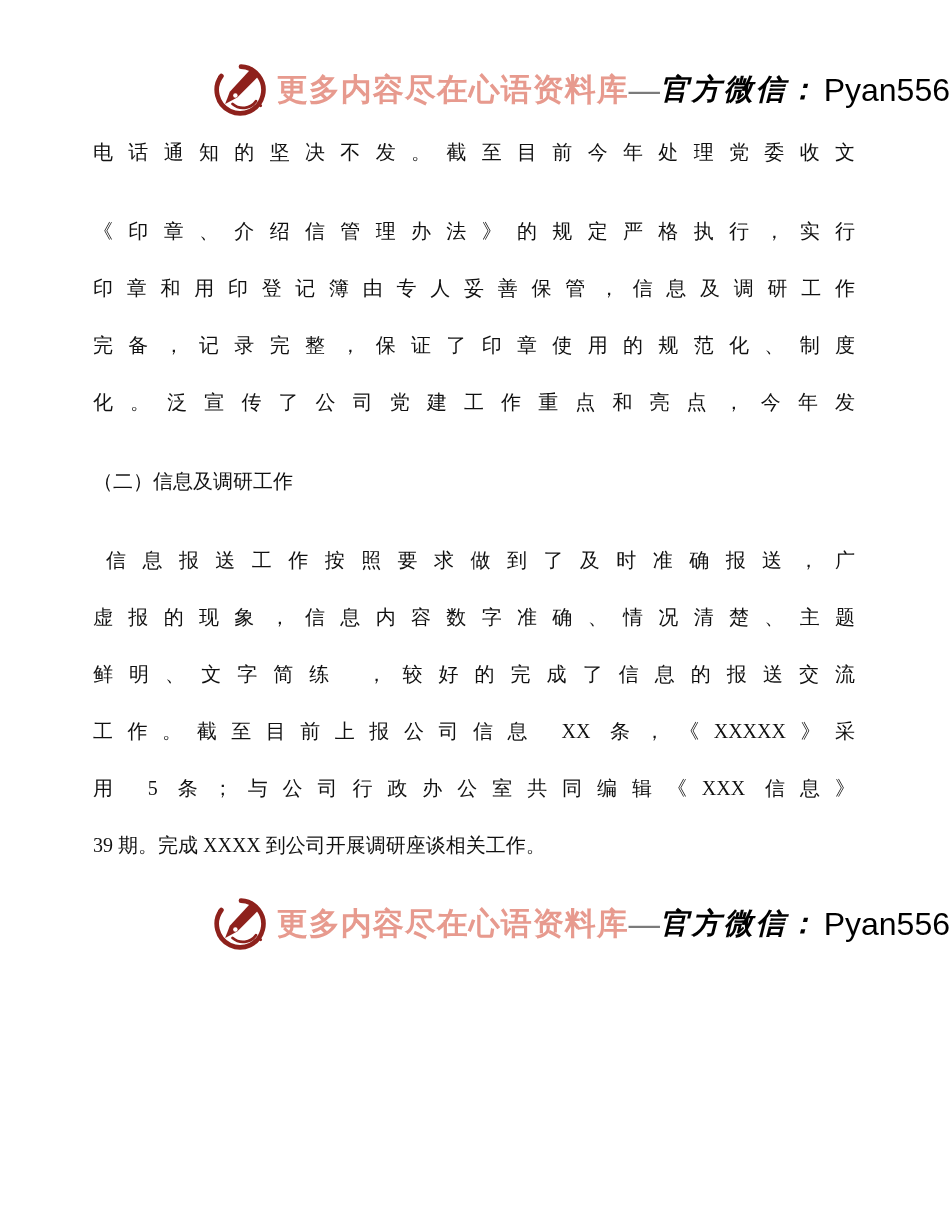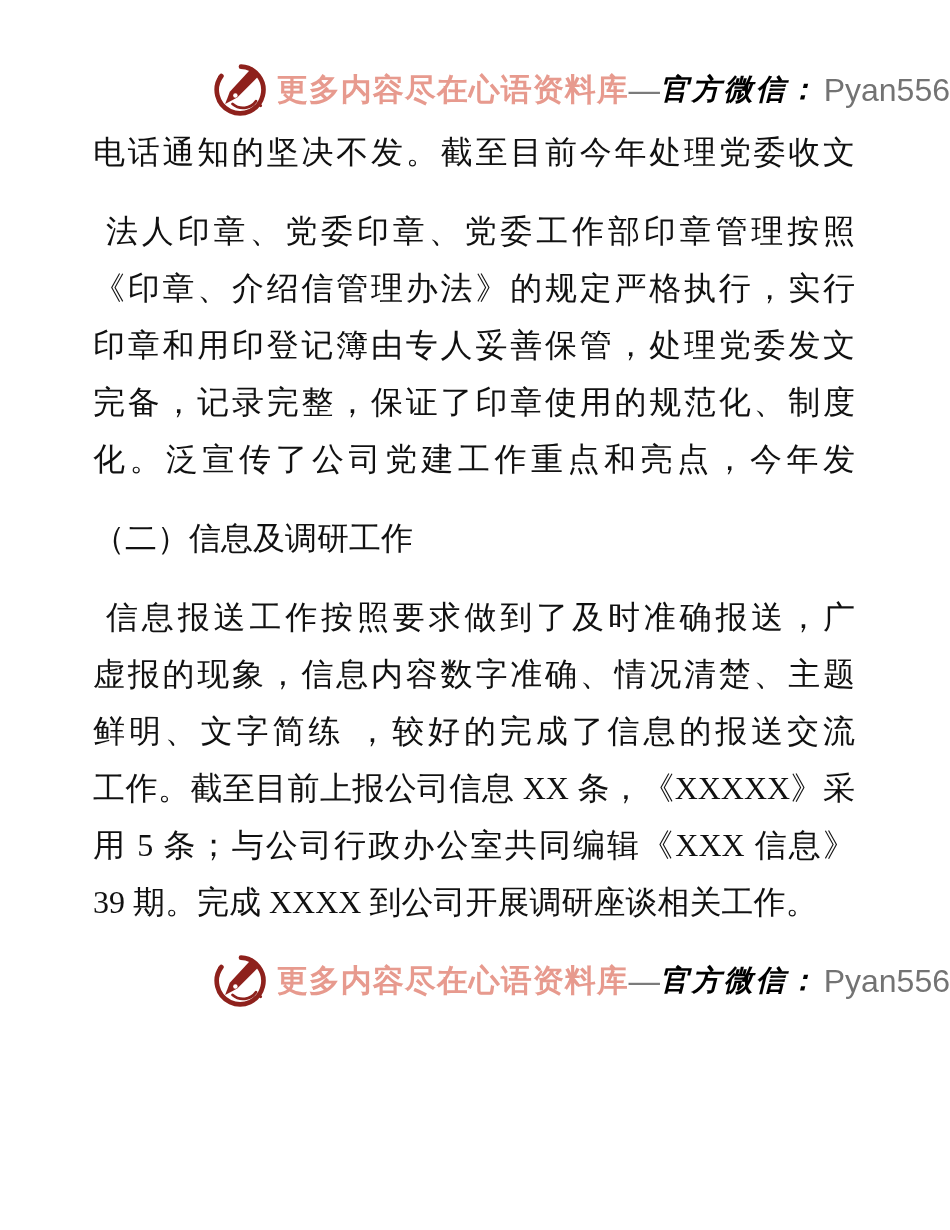--- a/index.html
+++ b/index.html
@@ -35,34 +35,34 @@
     font-weight: bold;
   }
   .wx-label {
     color: #000000;
     font-size: 29px;
     font-weight: bold;
     font-style: italic;
     letter-spacing: 3px;
   }
   .wx-id {
-    color: #737373;
+    color: #000000;
     font-size: 32px;
     font-family: "Liberation Sans", "DejaVu Sans", sans-serif;
     margin-left: 4px;
   }
   .content {
     width: 762px;
     margin: 6px 95px 0 93px;
     color: #111111;
   }
   .para { margin: 0 0 22px 0; }
   .para:last-child { margin-bottom: 0; }
   .line {
-    font-size: 32px;
+    font-size: 20px;
     line-height: 57px;
     height: 57px;
     white-space: pre-wrap;
     overflow: hidden;
   }
   .fill {
     text-align: justify;
     text-align-last: justify;
     text-justify: inter-character;
   }
@@ -89,23 +89,22 @@
     <span class="wx-id">Pyan556</span>
   </div>
 
   <div class="content">
 
     <div class="para">
       <div class="line fill">电话通知的坚决不发。截至目前今年处理党委收文</div>
     </div>
 
     <div class="para">
-      <div class="line fill indent-sm">法人印章、党委印章、党委工作部印章管理按照</div>
       <div class="line fill">《印章、介绍信管理办法》的规定严格执行，实行</div>
-      <div class="line fill">印章和用印登记簿由专人妥善保管，处理党委发文</div>
+      <div class="line fill">印章和用印登记簿由专人妥善保管，信息及调研工作</div>
       <div class="line fill">完备，记录完整，保证了印章使用的规范化、制度</div>
       <div class="line fill">化。泛宣传了公司党建工作重点和亮点，今年发</div>
     </div>
 
     <div class="heading">
       <div class="line">（二）信息及调研工作</div>
     </div>
 
     <div class="para">
       <div class="line fill indent-sm">信息报送工作按照要求做到了及时准确报送，广</div>

